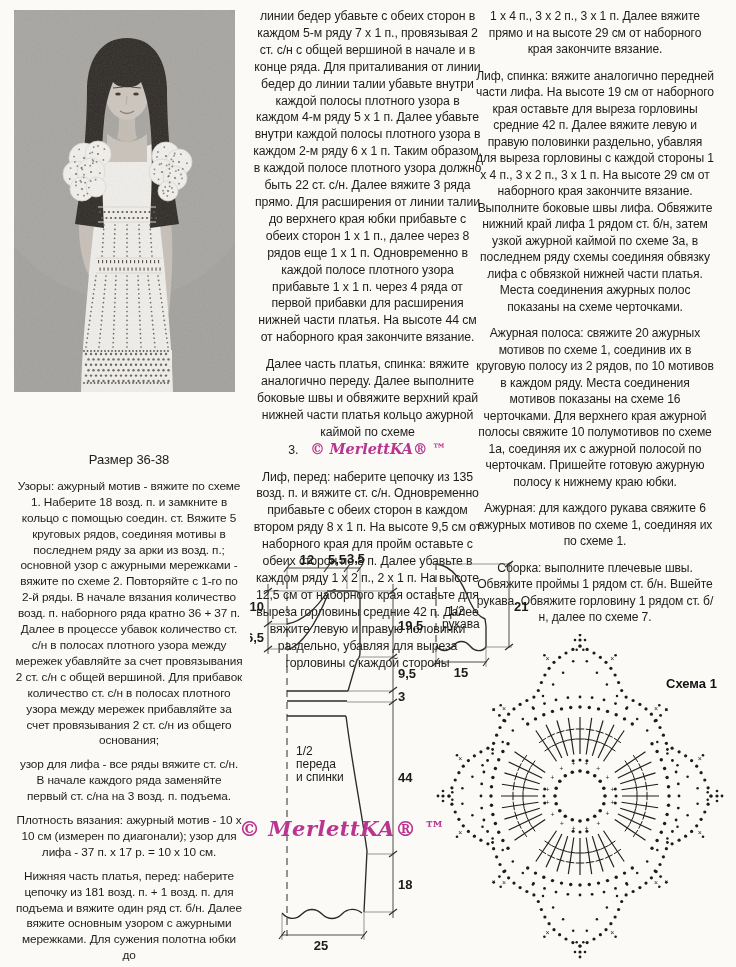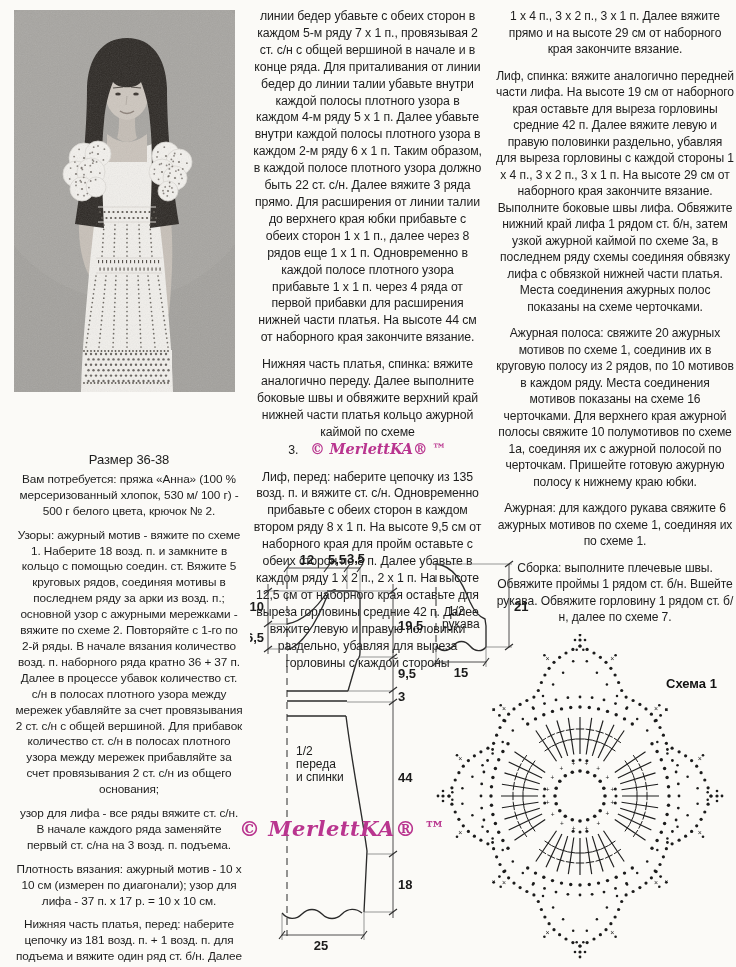--- a/index.html
+++ b/index.html
@@ -5,23 +5,23 @@
   html,body{margin:0;padding:0;}
   body{
     width:736px;height:967px;position:relative;overflow:hidden;
     background:#fbfaf7;color:#1d1d1d;
     font-family:"Liberation Sans",sans-serif;
   }
   .col{position:absolute;text-align:center;}
   .col p{margin:0 0 10px 0;}
   #col-left{left:15px;top:452px;width:228px;font-size:11.8px;line-height:15.9px;letter-spacing:-0.1px;}
   #col-left p{margin:0 0 8px 0;}
-  #col-left p:first-child{font-size:13px;margin-bottom:4px;}
+  #col-left p:first-child{font-size:13px;margin-bottom:11px;}
   #col-mid{left:253px;top:8px;width:229px;font-size:12.3px;line-height:16.9px;letter-spacing:-0.1px;}
-  #col-right{left:496px;top:8px;width:238px;font-size:12.1px;line-height:16.5px;letter-spacing:-0.1px;}
+  #col-right{left:476px;top:8px;width:238px;font-size:12.1px;line-height:16.5px;letter-spacing:-0.1px;}
   .seg-b{font-weight:normal;}
   .seg-wm{
     font-family:"DejaVu Serif",serif;font-style:italic;font-weight:bold;
     font-size:14.5px;margin-left:12px;white-space:nowrap;
   }
   .watermark-big{
     position:absolute;left:239px;top:816px;z-index:6;
     font-family:"DejaVu Serif",serif;font-style:italic;font-weight:bold;
     font-size:21px;letter-spacing:0.5px;white-space:nowrap;
   }
@@ -540,29 +540,28 @@
       <circle cx="150.5" cy="341.0" r="0.9" fill="#55504a" opacity="1"></circle>
       <circle cx="150.5" cy="373.0" r="0.9" fill="#55504a" opacity="1"></circle>
       <circle cx="154.0" cy="341.0" r="0.9" fill="#55504a" opacity="1"></circle>
       <circle cx="154.0" cy="373.0" r="0.9" fill="#55504a" opacity="1"></circle>
     </g>
   <rect x="0" y="0" width="221" height="382" filter="url(#grain)" opacity="0.16"></rect>
 </svg>
 
 <div id="col-left" class="col">
     <p><span class="seg-b">Размер 36-38</span></p>
-    <p><span class="seg-b">Вам потребуется: </span><span class="seg-t">пряжа «Анна» (100 % мерсеризованный хлопок, 530 м/ 100 г) - 500 г белого цвета, крючок № 2.</span></p>
     <p><span class="seg-b">Узоры: ажурный мотив</span><span class="seg-t"> - вяжите </span><span class="seg-b">по схеме 1.</span><span class="seg-t"> Наберите 18 возд. п. и замкните в кольцо с помощью соедин. ст. Вяжите 5 круговых рядов, соединяя мотивы в последнем ряду за арки из возд. п.; основной узор с ажурными мережками - вяжите </span><span class="seg-b">по схеме 2</span><span class="seg-t">. Повторяйте с 1-го по 2-й ряды. В начале вязания количество возд. п. наборного ряда кратно 36 + 37 п. Далее в процессе убавок количество ст. с/н в полосах плотного узора между мережек убавляйте за счет провязывания 2 ст. с/н с общей вершиной. Для прибавок количество ст. с/н в полосах плотного узора между мережек прибавляйте за счет провязывания 2 ст. с/н из общего основания;</span></p>
     <p><span class="seg-b">узор для лифа</span><span class="seg-t"> - все ряды вяжите ст. с/н. В начале каждого ряда заменяйте первый ст. с/на на 3 возд. п. подъема.</span></p>
     <p><span class="seg-b">Плотность вязания: ажурный мотив</span><span class="seg-t"> - 10 х 10 см (измерен по диагонали); узор для лифа - 37 п. х 17 р. = 10 х 10 см.</span></p>
     <p><span class="seg-b">Нижняя часть платья, перед: </span><span class="seg-t">наберите цепочку из 181 возд. п. + 1 возд. п. для подъема и вяжите один ряд ст. б/н. Далее вяжите основным узором с ажурными мережками. Для сужения полотна юбки до</span></p>
   </div>
 <div id="col-mid" class="col">
     <p><span class="seg-t">линии бедер убавьте с обеих сторон в каждом 5-м ряду 7 х 1 п., провязывая 2 ст. с/н с общей вершиной в начале и в конце ряда. Для приталивания от линии бедер до линии талии убавьте внутри каждой полосы плотного узора в каждом 4-м ряду 5 х 1 п. Далее убавьте внутри каждой полосы плотного узора в каждом 2-м ряду 6 х 1 п. Таким образом, в каждой полосе плотного узора должно быть 22 ст. с/н. Далее вяжите 3 ряда прямо. Для расширения от линии талии до верхнего края юбки прибавьте с обеих сторон 1 х 1 п., далее через 8 рядов еще 1 х 1 п. Одновременно в каждой полосе плотного узора прибавьте 1 х 1 п. через 4 ряда от первой прибавки для расширения нижней части платья. На высоте 44 см от наборного края закончите вязание.</span></p>
-    <p><span class="seg-b">Нижняя часть платья, спинка: </span><span class="seg-t">вяжите аналогично переду. Далее выполните боковые швы и обвяжите верхний край нижней части платья кольцо ажурной каймой </span><span class="seg-b">по схеме 3.</span><span class="seg-wm wm-colored" style="color: rgb(185, 53, 143);">© MerlettKA® ™</span></p>
+    <p><span class="seg-b">Далее часть платья, спинка: </span><span class="seg-t">вяжите аналогично переду. Далее выполните боковые швы и обвяжите верхний край нижней части платья кольцо ажурной каймой </span><span class="seg-b">по схеме 3.</span><span class="seg-wm wm-colored" style="color: rgb(185, 53, 143);">© MerlettKA® ™</span></p>
     <p><span class="seg-b">Лиф, перед: </span><span class="seg-t">наберите цепочку из 135 возд. п. и вяжите ст. с/н. Одновременно прибавьте с обеих сторон в каждом втором ряду 8 х 1 п. На высоте 9,5 см от наборного края для пройм оставьте с обеих сторон по 8 п. Далее убавьте в каждом ряду 1 х 2 п., 2 х 1 п. На высоте 12,5 см от наборного края оставьте для выреза горловины средние 42 п. Далее вяжите левую и правую половинки раздельно, убавляя для выреза горловины с каждой стороны</span></p>
   </div>
 <div id="col-right" class="col">
     <p><span class="seg-t">1 х 4 п., 3 х 2 п., 3 х 1 п. Далее вяжите прямо и на высоте 29 см от наборного края закончите вязание.</span></p>
     <p><span class="seg-b">Лиф, спинка: </span><span class="seg-t">вяжите аналогично передней части лифа. На высоте 19 см от наборного края оставьте для выреза горловины средние 42 п. Далее вяжите левую и правую половинки раздельно, убавляя для выреза горловины с каждой стороны 1 х 4 п., 3 х 2 п., 3 х 1 п. На высоте 29 см от наборного края закончите вязание. Выполните боковые швы лифа. Обвяжите нижний край лифа 1 рядом ст. б/н, затем узкой ажурной каймой </span><span class="seg-b">по схеме 3а,</span><span class="seg-t"> в последнем ряду схемы соединяя обвязку лифа с обвязкой нижней части платья. Места соединения ажурных полос показаны на схеме черточками.</span></p>
     <p><span class="seg-b">Ажурная полоса: </span><span class="seg-t">свяжите 20 ажурных мотивов по схеме 1, соединив их в круговую полосу из 2 рядов, по 10 мотивов в каждом ряду. Места соединения мотивов показаны на схеме 16 черточками. Для верхнего края ажурной полосы свяжите 10 полумотивов </span><span class="seg-b">по схеме 1а</span><span class="seg-t">, соединяя их с ажурной полосой по черточкам. Пришейте готовую ажурную полосу к нижнему краю юбки.</span></p>
     <p><span class="seg-b">Ажурная: </span><span class="seg-t">для каждого рукава свяжите 6 ажурных мотивов по схеме 1, соединяя их </span><span class="seg-b">по схеме 1.</span></p>
     <p><span class="seg-b">Сборка: </span><span class="seg-t">выполните плечевые швы. Обвяжите проймы 1 рядом ст. б/н. Вшейте рукава. Обвяжите горловину 1 рядом ст. б/н, далее </span><span class="seg-b">по схеме 7.</span></p>
   </div>
 

